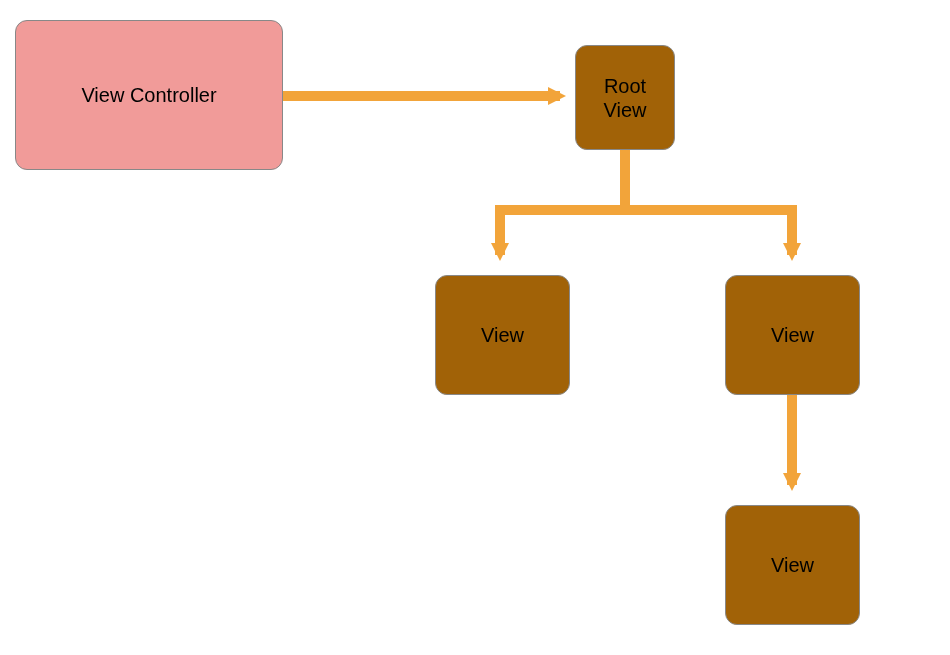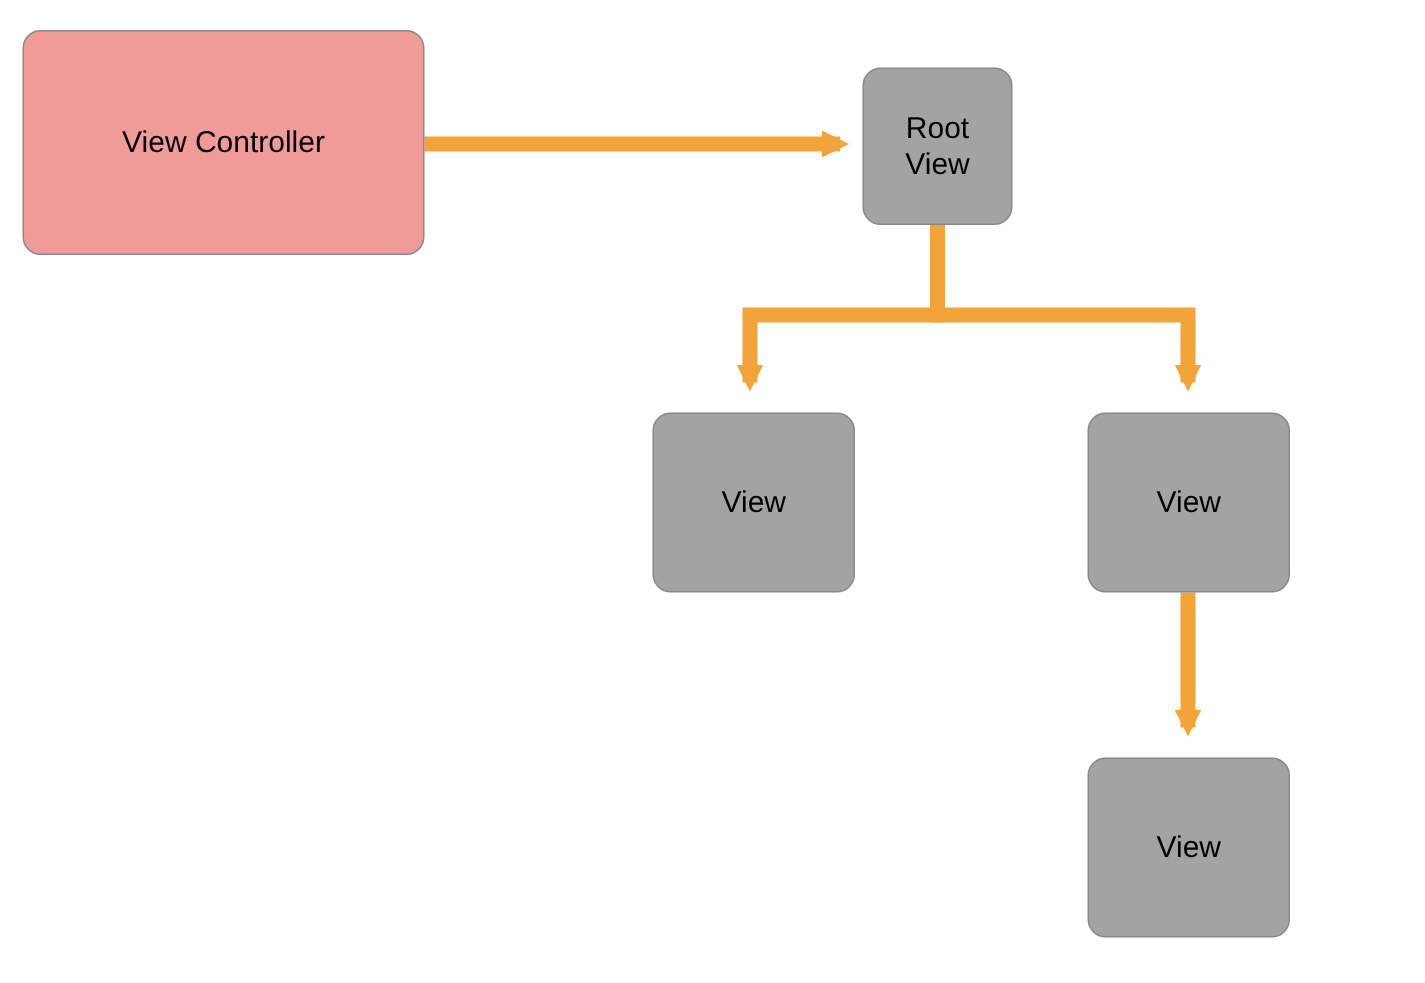--- a/index.html
+++ b/index.html
@@ -18,21 +18,21 @@
       align-items: center;
       justify-content: center;
       text-align: center;
       font-size: 20px;
       color: #000;
     }
     .node.controller {
       background: #f19b99;
     }
     .node.view {
-      background: #a3a3a3;
+      background: #a16207;
     }
     svg.arrows {
       position: absolute;
       top: 0;
       left: 0;
       width: 950px;
       height: 655px;
       pointer-events: none;
     }
   </style>

